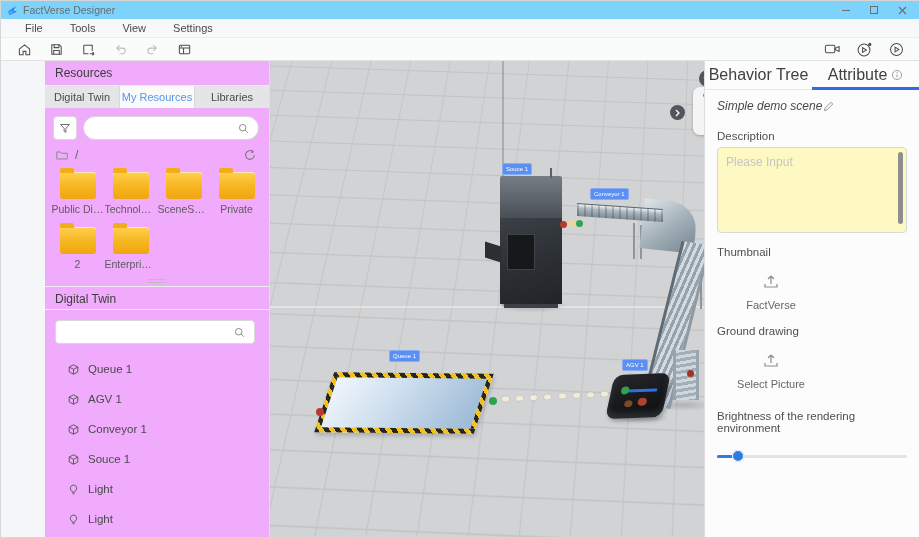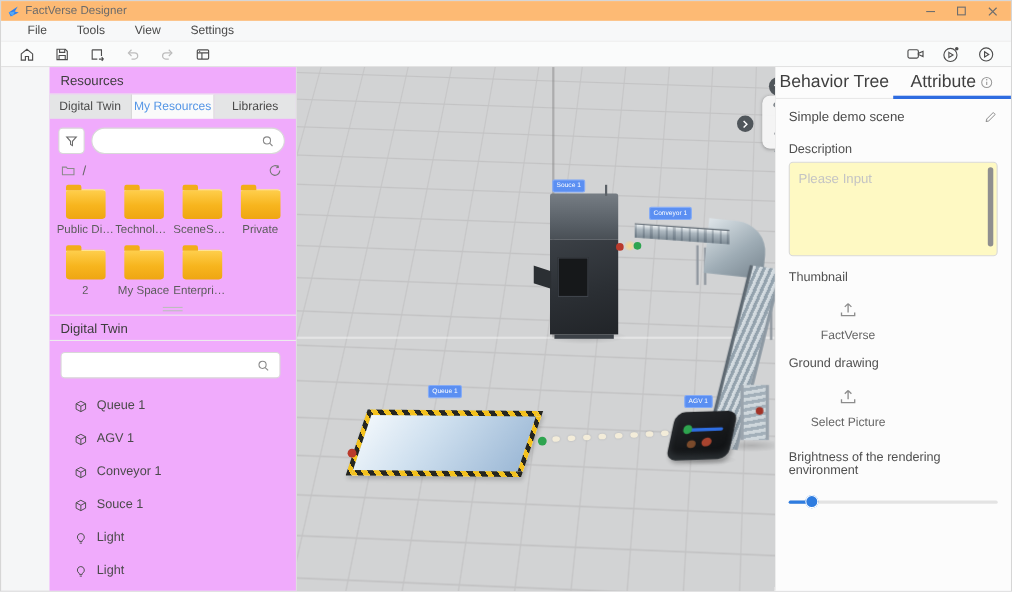--- a/index.html
+++ b/index.html
@@ -3,21 +3,21 @@
 <meta charset="utf-8">
 <style>
   * { margin:0; padding:0; box-sizing:border-box; }
   html,body { width:920px; height:538px; overflow:hidden; }
   body { font-family:"Liberation Sans", sans-serif; background:#f5f6f7; color:#3c3c3c; font-size:12px; }
   svg { display:block; }
 
   .window { width:920px; height:538px; display:flex; flex-direction:column; background:#f5f6f7; border:1px solid #d6d6d6; }
 
   
-  .titlebar { height:18px; display:flex; align-items:center; justify-content:space-between; background:#fdba74; padding:0 4px 0 6px; }
+  .titlebar { height:18px; display:flex; align-items:center; justify-content:space-between; background:#7dd3fc; padding:0 4px 0 6px; }
   .title-left { display:flex; align-items:center; gap:5px; }
   .app-title { font-size:10.5px; color:#6b6b6b; }
   .win-controls { display:flex; gap:2px; }
   .win-btn { width:26px; height:16px; display:flex; align-items:center; justify-content:center; color:#6e6e6e; cursor:pointer; }
   .min-glyph { width:8px; height:1px; background:#6e6e6e; }
   .max-glyph { width:8px; height:8px; border:1px solid #6e6e6e; }
 
   
   .menubar { height:19px; display:flex; align-items:center; gap:7px; padding-left:14px; background:#f7f8f9; border-bottom:1px solid #ededed; }
   .menu-item { font-size:11px; color:#4a4a4a; padding:2px 10px; cursor:pointer; }
@@ -121,21 +121,21 @@
   .gz-bust { width:19px; height:5px; border-radius:40%; background:#7d8389; margin-top:1px; }
   .vp-btn { position:absolute; width:20px; height:20px; border-radius:4px; background:rgba(248,248,248,.55); border:1px solid #c9c9c9; display:flex; align-items:center; justify-content:center; color:#5a5a5a; cursor:pointer; z-index:40; }
   .gz-chev-small { position:absolute; left:433px; top:72px; color:#9aa0a5; z-index:40; cursor:pointer; }
 
   
   .right-panel { width:215px; background:#fcfcfc; border-left:1px solid #dedede; display:flex; flex-direction:column; }
   .rp-tabs { display:flex; height:29px; border-bottom:1px solid #e8e8e8; }
   .rp-tab { flex:1; display:flex; align-items:center; justify-content:center; gap:4px; font-size:16px; color:#3f3f3f; cursor:pointer; position:relative; }
   .rp-tab.active::after { content:""; position:absolute; left:0; right:0; bottom:-1px; height:3px; background:#2e6ce0; }
   .rp-tab .ticon { color:#9a9a9a; }
-  .rp-scene-row { display:flex; align-items:center; justify-content:space-between; padding:9px 12px 7px; }
+  .rp-scene-row { display:flex; align-items:center; justify-content:flex-start; padding:9px 12px 7px;font-style:italic; }
   .scene-name { font-size:12px; color:#4a4a4a; }
   .edit-btn { color:#8a8a8a; cursor:pointer; }
   .rp-label { font-size:11.5px; color:#4f4f4f; padding:10px 12px 5px; }
   .ta-wrap { position:relative; margin:0 12px; }
   .ta-wrap textarea { width:100%; height:86px; resize:none; border:1px solid #d9d9d9; border-radius:4px; background:#fef9c3; padding:7px 12px 7px 8px; font-size:12px; font-family:inherit; color:#444; outline:none; }
   .ta-wrap textarea::placeholder { color:#c4c4c4; }
   .ta-thumb { position:absolute; right:4px; top:5px; width:5px; height:72px; background:#8f8f8f; border-radius:3px; }
   .upload-block { width:132px; display:flex; flex-direction:column; align-items:center; gap:8px; padding:8px 0 4px; color:#8c8c8c; cursor:pointer; }
   .upload-text { font-size:11px; color:#666; }
   .slider-row { position:relative; margin:10px 12px 0; height:14px; }
@@ -300,24 +300,20 @@
         <div class="folder-cell">
             <div class="folder-icon"></div>
             <div class="folder-label">Private</div>
           </div>
         <div class="folder-cell">
             <div class="folder-icon"></div>
             <div class="folder-label">2</div>
           </div>
         <div class="folder-cell">
             <div class="folder-icon"></div>
-            <div class="folder-label">My Space</div>
-          </div>
-        <div class="folder-cell">
-            <div class="folder-icon"></div>
             <div class="folder-label">Enterprise s…</div>
           </div>
       </div>
 
       <div class="splitter">
           <div class="splitter-grip"></div>
         </div>
 
       <div class="dt-header">Digital Twin</div>
 

